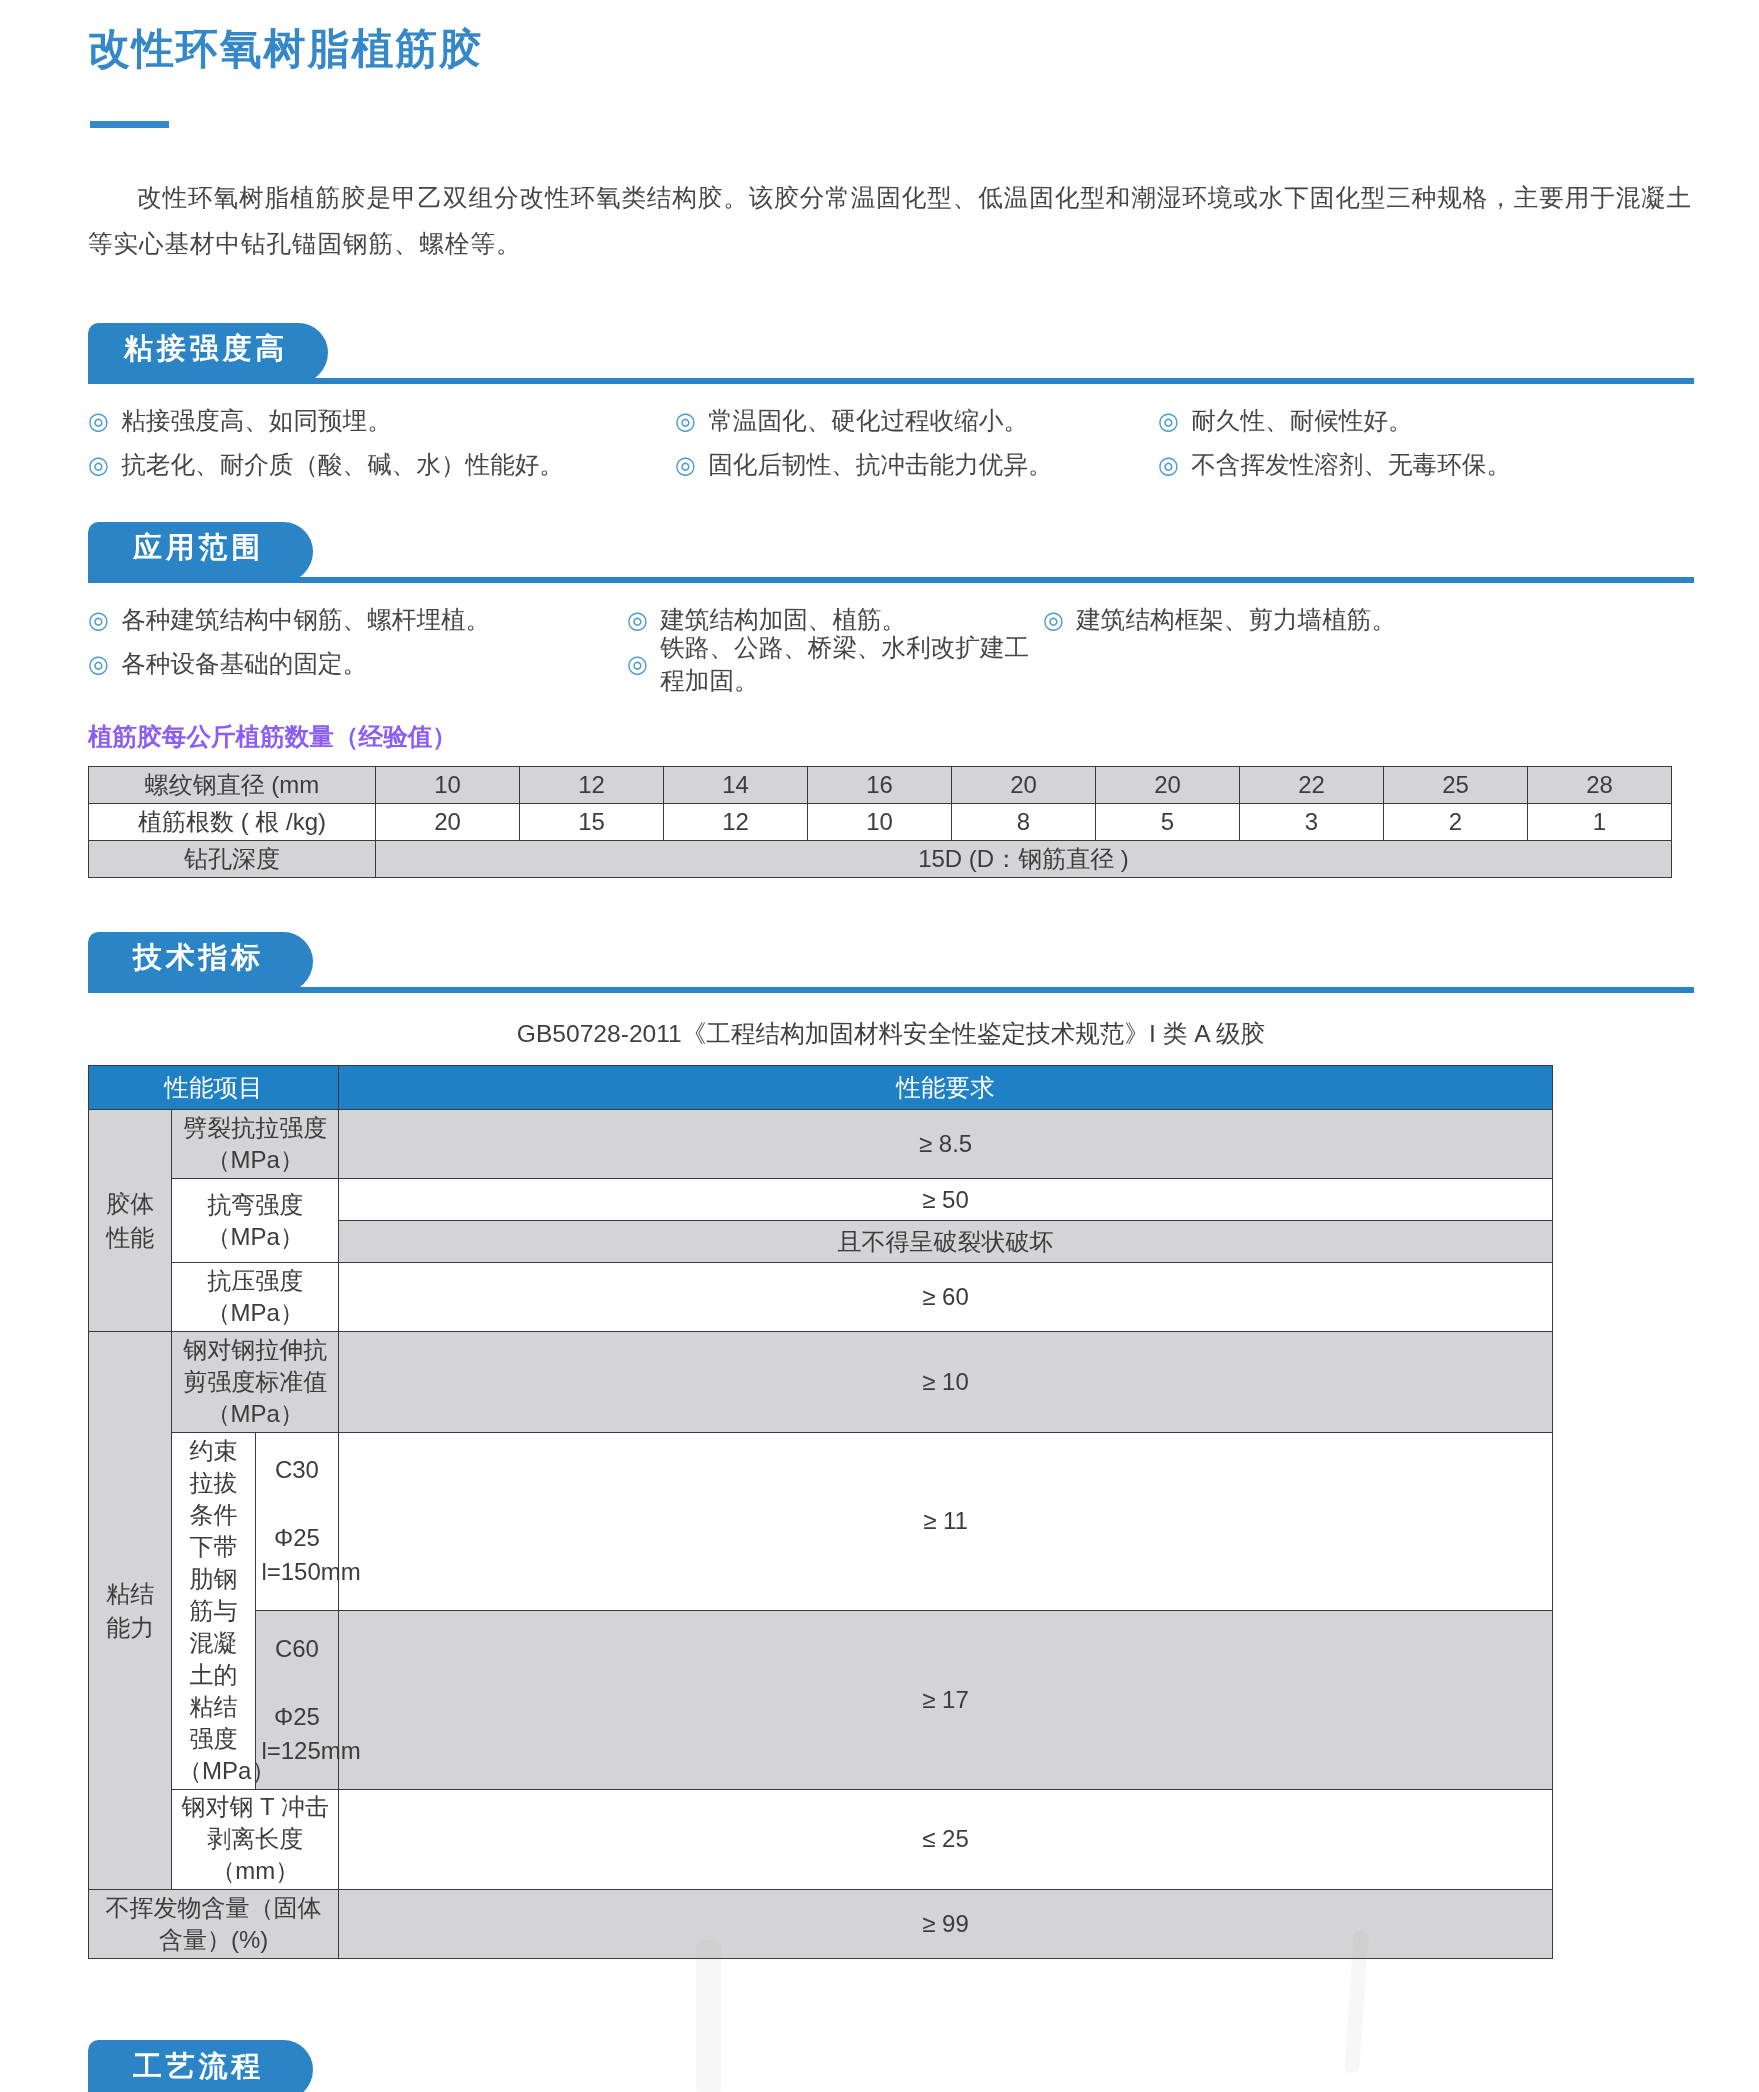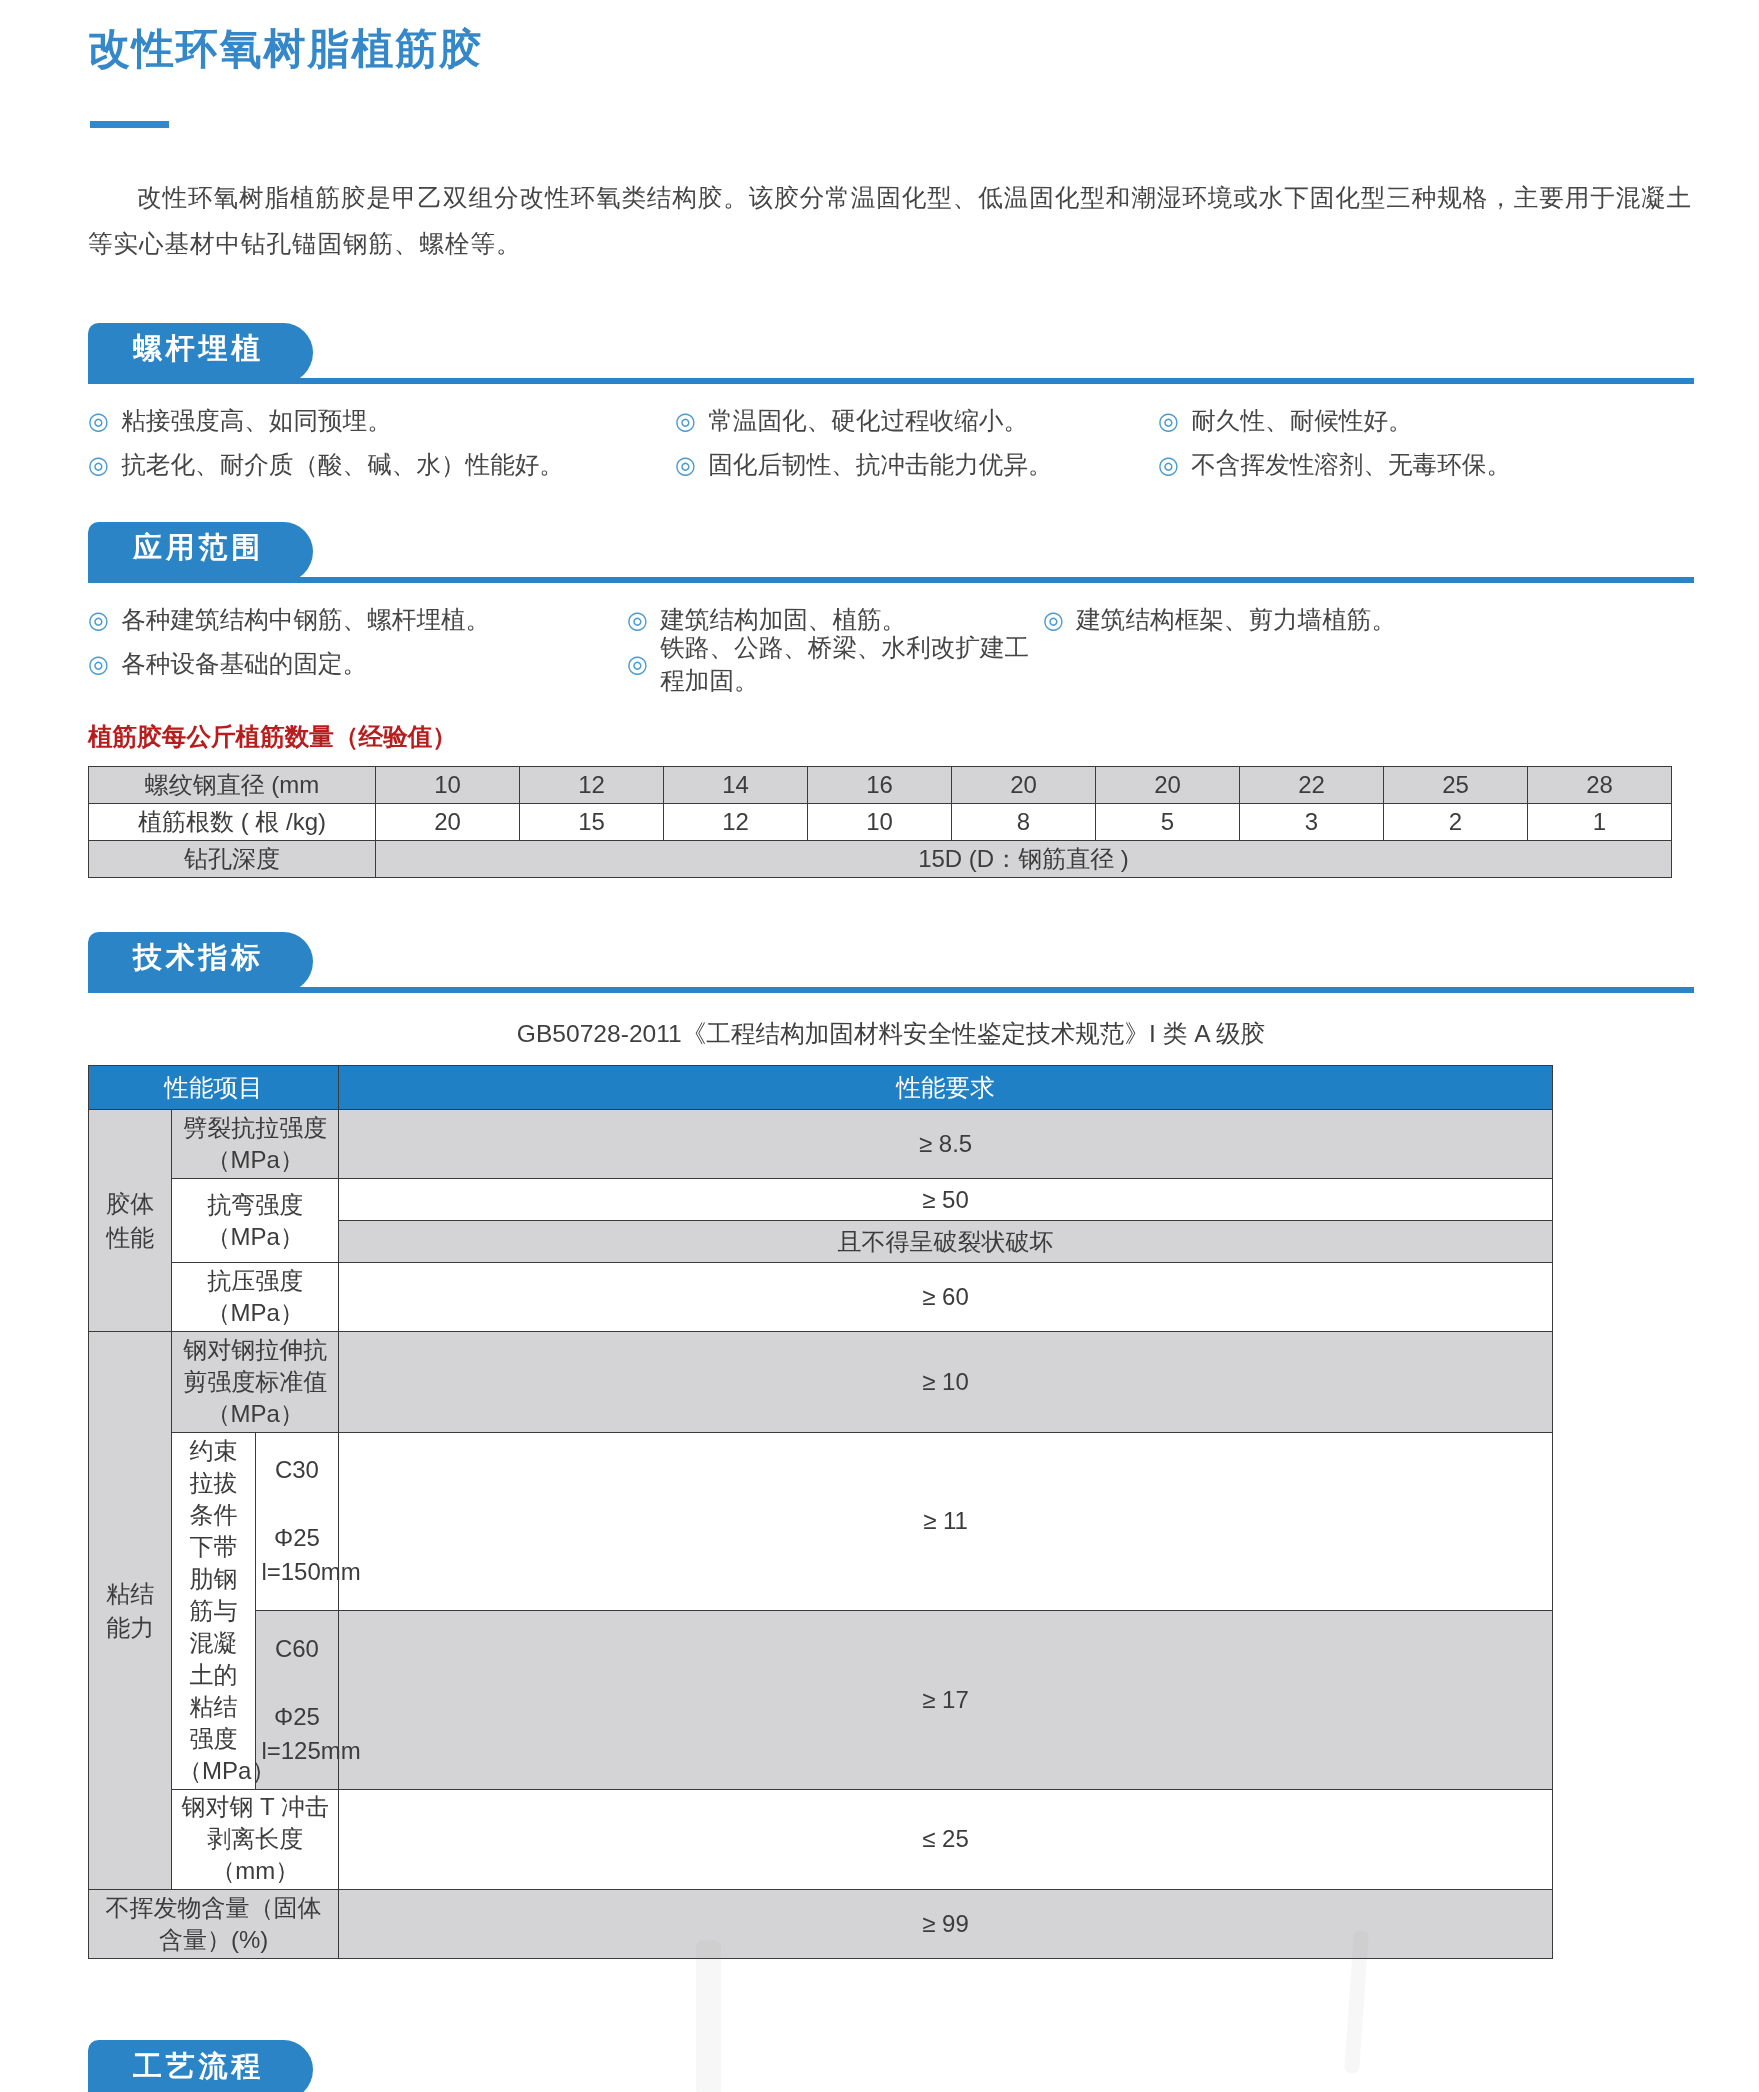--- a/index.html
+++ b/index.html
@@ -33,21 +33,21 @@
     color:#fff;font-size:29px;font-weight:bold;letter-spacing:3.8px;
     display:flex;align-items:center;justify-content:center;padding:0 40px 7.6px 36px;
   }
   
   .bullets{margin:15px 65px 0 88px;display:grid;grid-auto-rows:44px;align-items:center;font-size:24.6px;color:#454545;}
   .bullets.features{grid-template-columns:587px 483px auto;}
   .bullets.apps{grid-template-columns:539px 416px auto;}
   .b-item{display:flex;align-items:center;}
   .bullet{color:#4a9bd1;font-size:24px;margin-right:12.3px;flex:0 0 auto;}
   
-  .tbl-caption{margin:34px 0 0 88px;font-size:24.6px;font-weight:bold;color:#b91c1c;}
+  .tbl-caption{margin:34px 0 0 88px;font-size:24.6px;font-weight:bold;color:#8b5cf6;}
   table{border-collapse:collapse;table-layout:fixed;}
   .rebar{margin:13.2px 0 0 88px;width:1584px;}
   .rebar td{
     border:1.9px solid #3a3a3a;text-align:center;font-size:24px;height:37px;padding:0 15px;
   }
   .rebar .lab{width:287px;}
   .g{background:var(--gray);}
   
   .gb-line{margin:24.6px 65px 0 88px;text-align:center;font-size:24.6px;color:#3f3f3f;}
   .tech{margin:15px 0 0 88px;width:1465px;}
@@ -85,21 +85,21 @@
 </style>
 </head>
 <body>
 
 <h1 class="page-title">改性环氧树脂植筋胶</h1>
 <div class="title-dash"></div>
 <p class="intro">改性环氧树脂植筋胶是甲乙双组分改性环氧类结构胶。该胶分常温固化型、低温固化型和潮湿环境或水下固化型三种规格，主要用于混凝土等实心基材中钻孔锚固钢筋、螺栓等。</p>
 
 <div class="sec" style="margin-top:51px;">
   <div class="rule"></div>
-  <div class="tab">螺杆埋植</div>
+  <div class="tab">粘接强度高</div>
 </div>
 <div class="bullets features">
   <div class="b-item">
       <span class="bullet">◎</span>
       <span>粘接强度高、如同预埋。</span>
     </div>
   <div class="b-item">
       <span class="bullet">◎</span>
       <span>常温固化、硬化过程收缩小。</span>
     </div>

